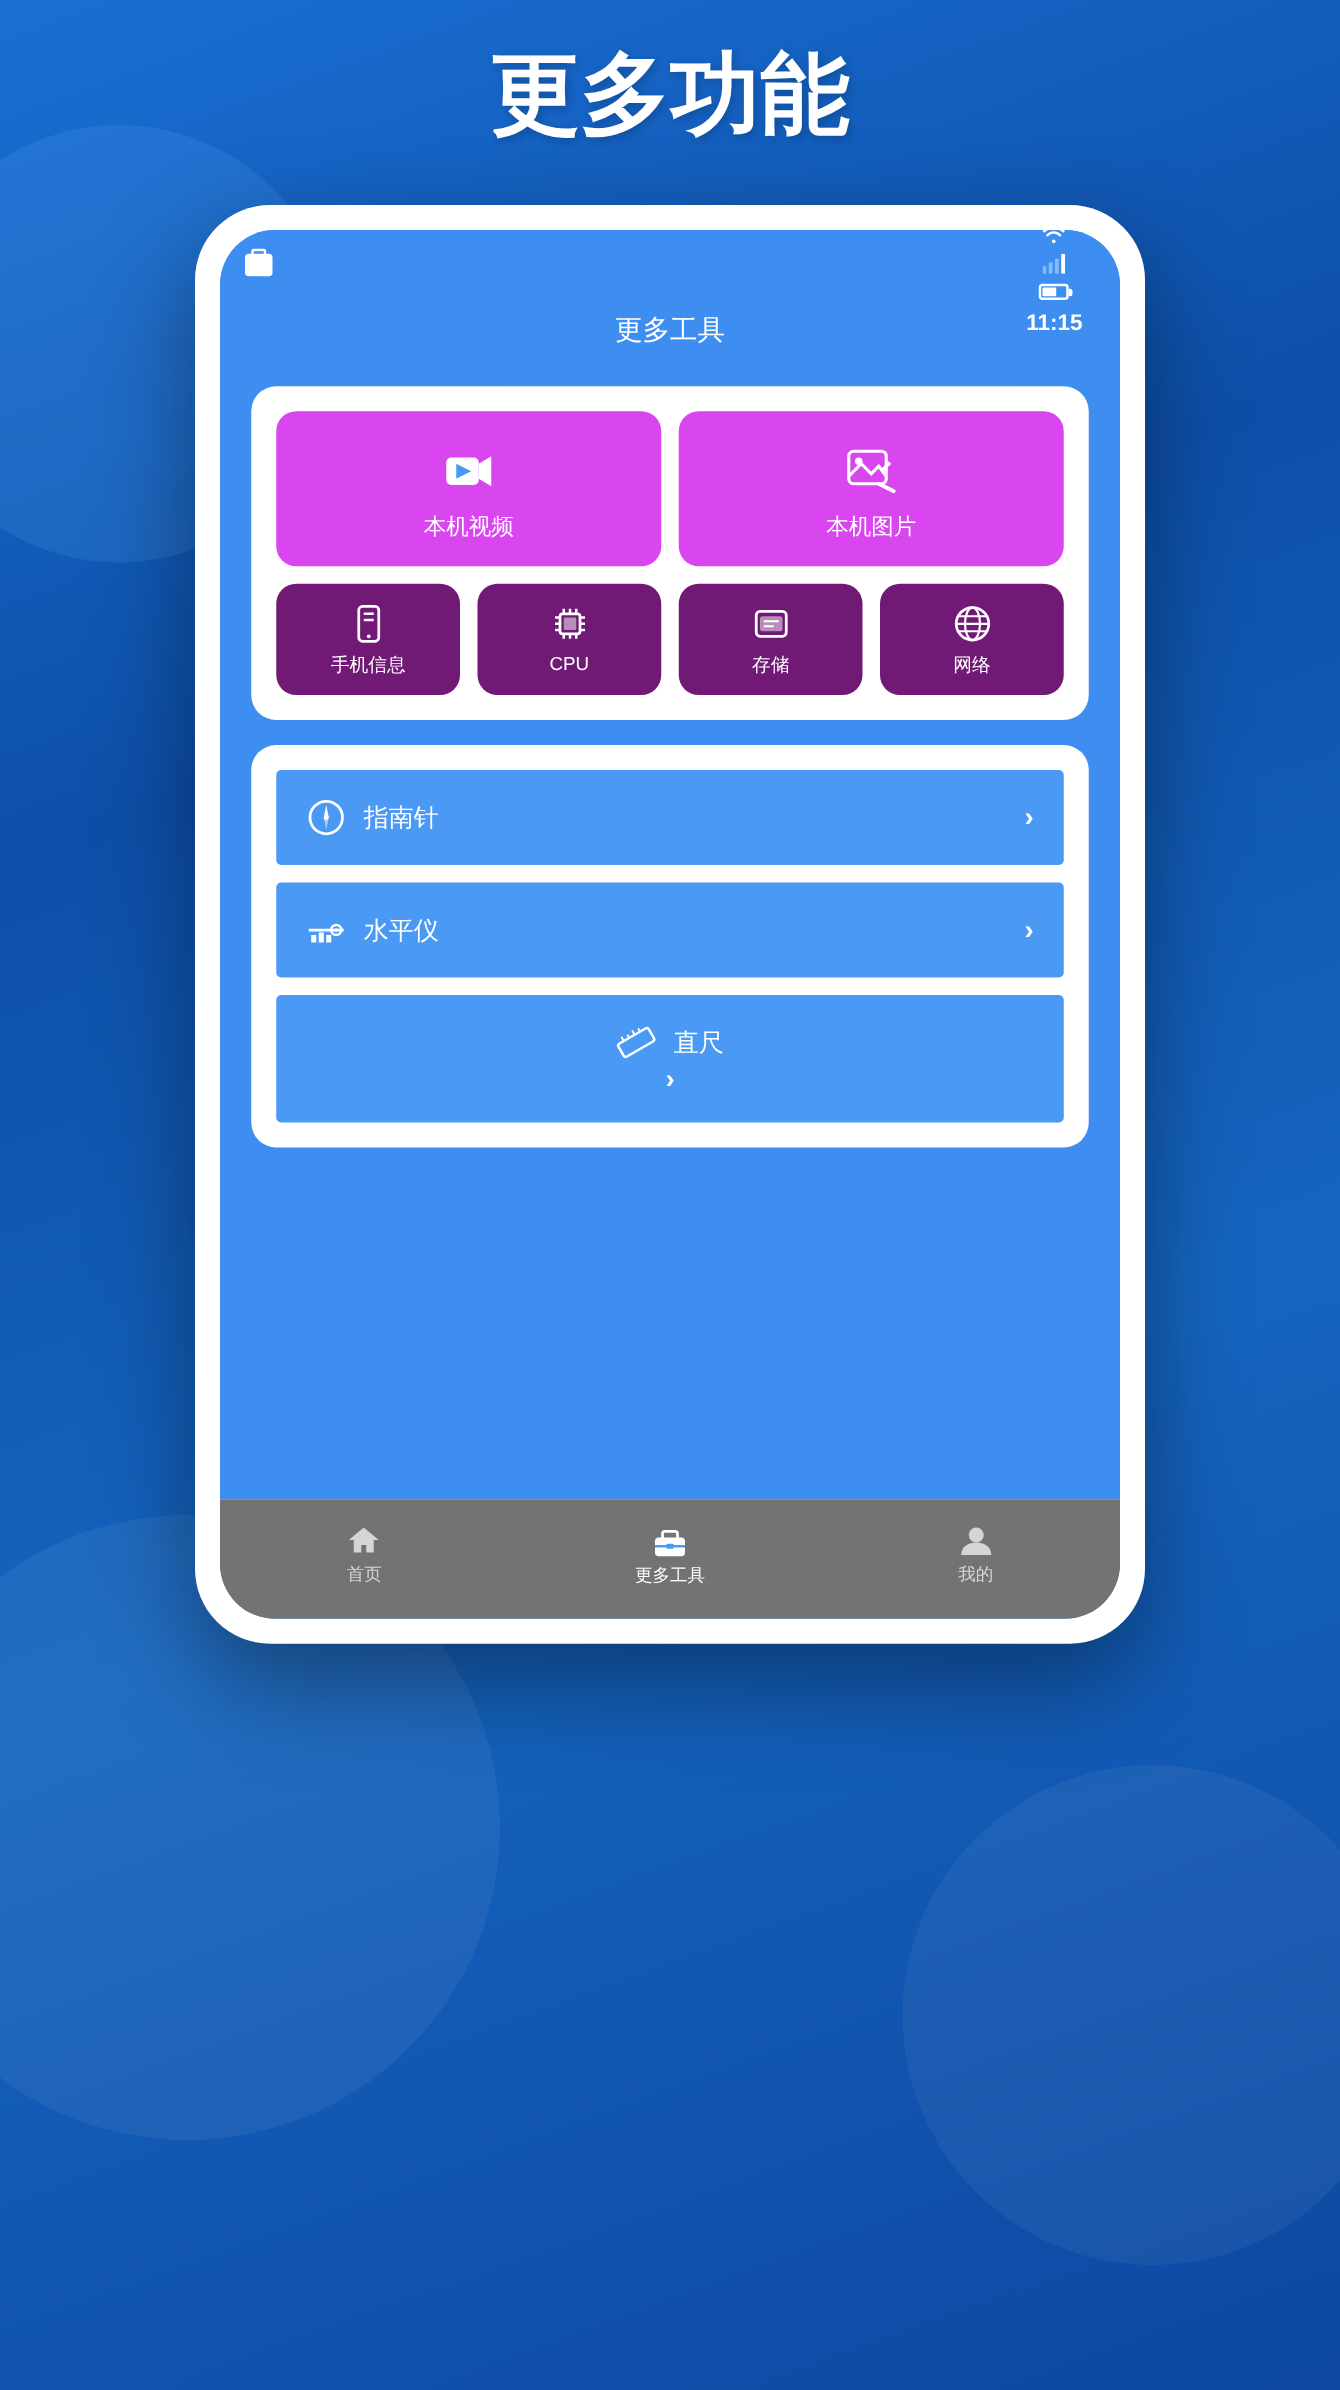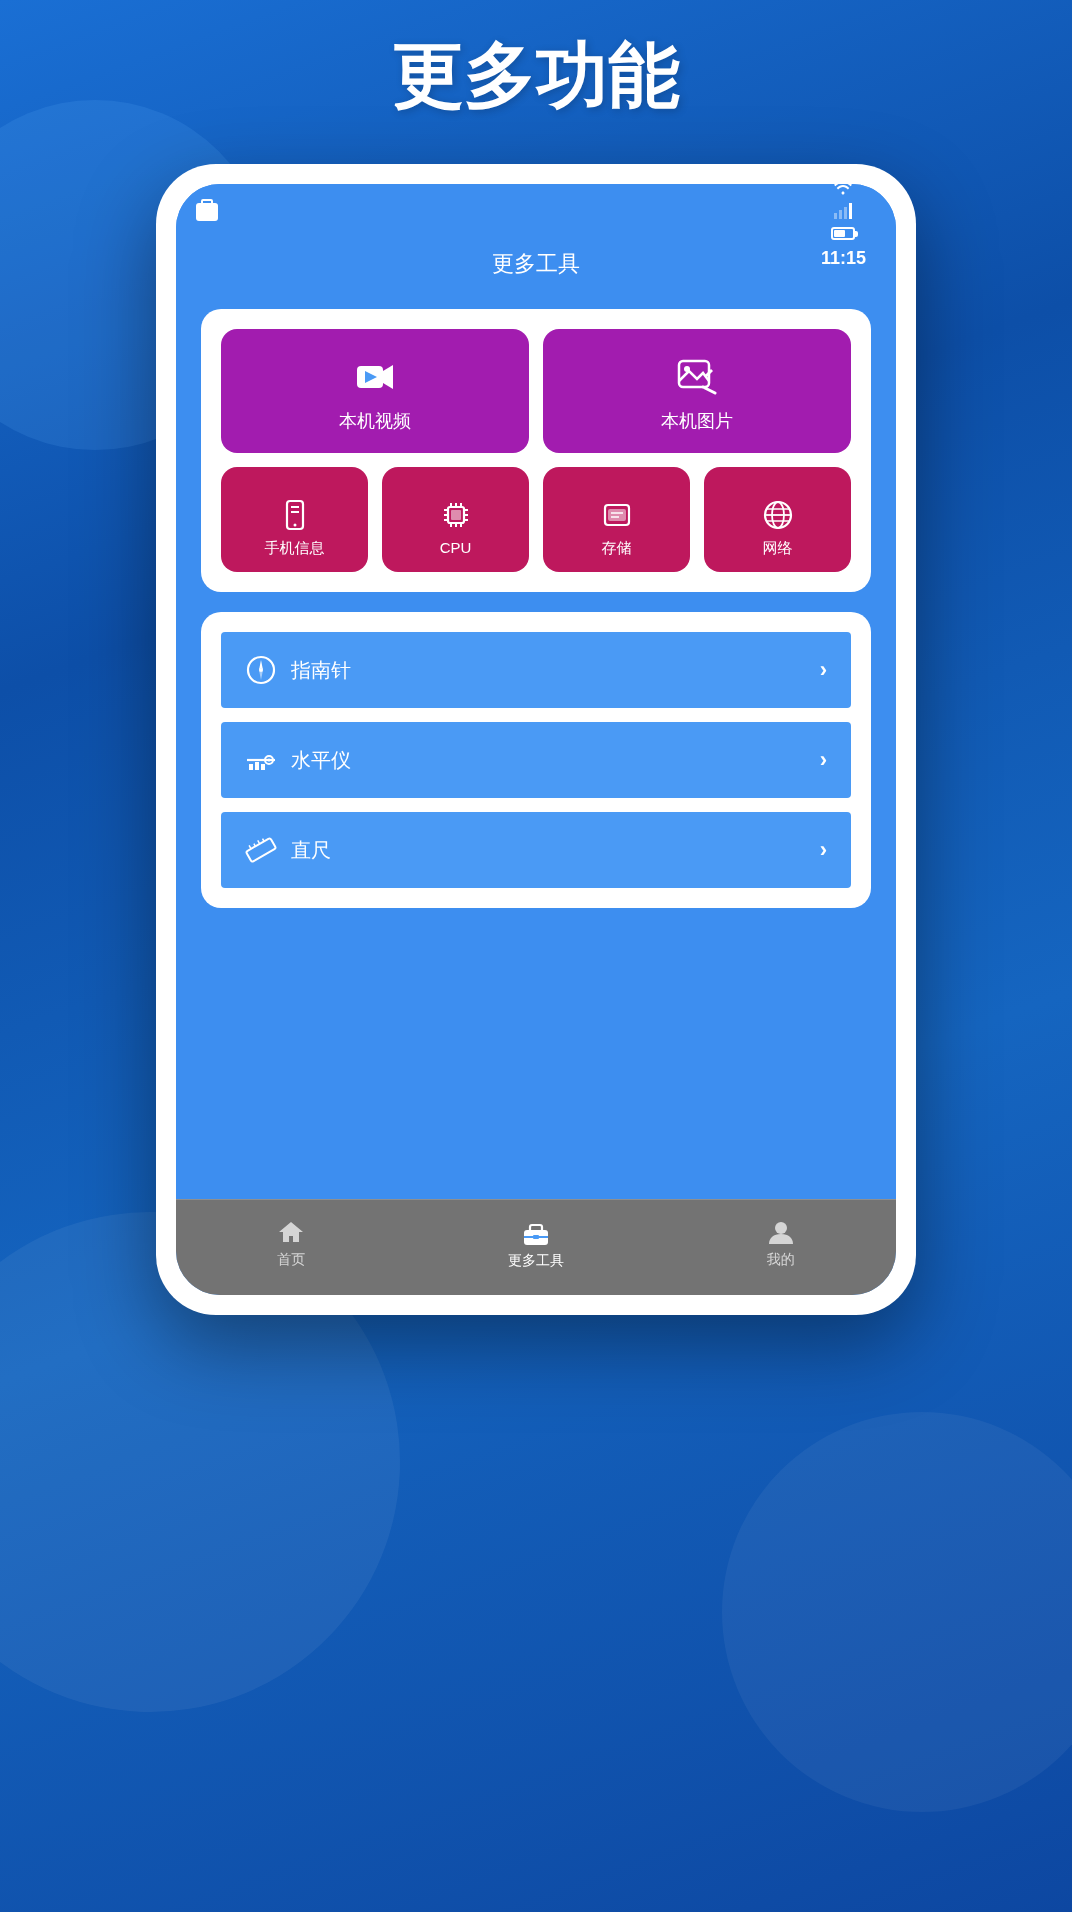--- a/index.html
+++ b/index.html
@@ -213,36 +213,36 @@
       margin-bottom: 14px;
     }
 
     .tools-grid-bottom {
       display: grid;
       grid-template-columns: 1fr 1fr 1fr 1fr;
       gap: 14px;
     }
 
     .tool-btn-large {
-      background: #a21caf;
+      background: #d946ef;
       border-radius: 16px;
       padding: 28px 20px 20px;
       display: flex;
       flex-direction: column;
       align-items: center;
       gap: 12px;
       cursor: pointer;
       border: none;
       color: white;
     }
 
     .tool-btn-small {
-      background: #be185d;
+      background: #701a75;
       border-radius: 16px;
-      padding: 32px 8px 14px;
+      padding: 16px 8px 14px;
       display: flex;
       flex-direction: column;
       align-items: center;
       gap: 8px;
       cursor: pointer;
       border: none;
       color: white;
     }
 
     .tool-label {
@@ -273,20 +273,21 @@
       border-radius: 4px;
       padding: 22px 24px;
       display: flex;
       align-items: center;
       justify-content: space-between;
       margin-bottom: 14px;
       cursor: pointer;
     }
     .list-item:last-child {
       margin-bottom: 0;
+      flex-direction: column;
     }
 
     .list-item-left {
       display: flex;
       align-items: center;
       gap: 14px;
       color: white;
       font-size: 20px;
       font-weight: 500;
     }

